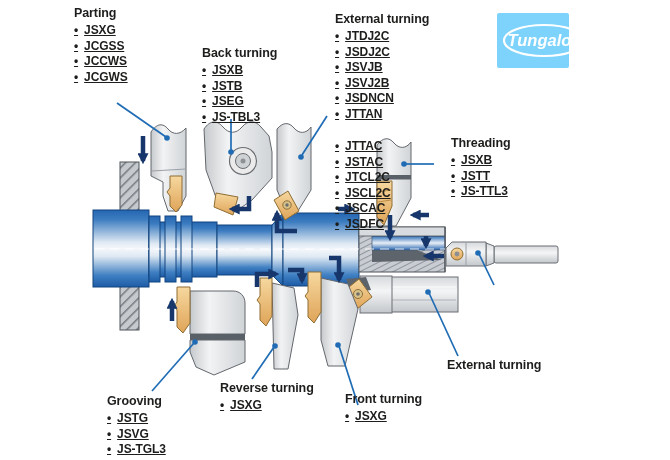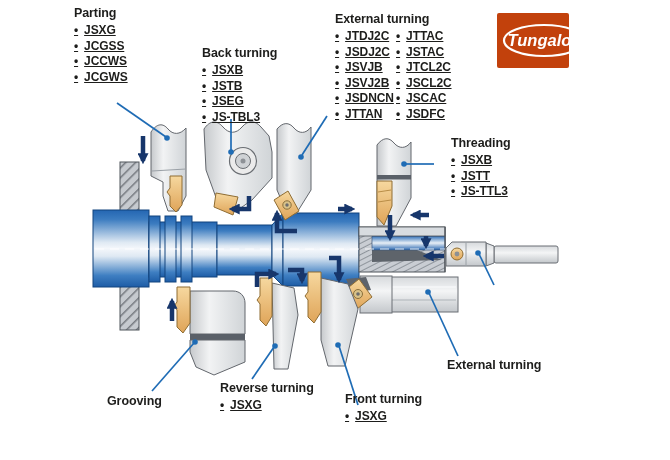--- a/index.html
+++ b/index.html
@@ -5,24 +5,24 @@
   html,body{margin:0;padding:0;background:#ffffff;}
   #stage{position:relative;width:670px;height:460px;background:#ffffff;overflow:hidden;
          font-family:"Liberation Sans",sans-serif;}
   #diagram{position:absolute;left:0;top:0;z-index:1;}
   .lbl{position:absolute;z-index:2;color:#1d1d1b;white-space:nowrap;
        font:700 12px/14px "Liberation Sans",sans-serif;letter-spacing:-0.1px;}
   .lbl .t{font-size:12.5px;}
   .lbl ul{list-style:none;margin:3px 0 0 0;padding:0;text-decoration:underline;}
   .lbl li{line-height:15.5px;}
   .lbl li::before{content:"\2022";margin-right:6px;}
-  .cols{display:flex;gap:0;}
+  .cols{display:flex;gap:14px;flex-direction:column;}
   .cols ul:first-child{min-width:61px;}
   #logo{position:absolute;left:497px;top:13px;width:72px;height:55px;z-index:2;
-        background:#c2410c;border-radius:2px;}
+        background:#7dd3fc;border-radius:2px;}
 </style>
 </head>
 <body>
 
 <div id="stage">
 
 <svg id="diagram" width="670" height="460" viewBox="0 0 670 460">
   <defs>
     <linearGradient id="gBlue" x1="0" y1="0" x2="0" y2="1">
       <stop offset="0" stop-color="#2466b2"></stop>
@@ -254,20 +254,25 @@
   </ul>
 </div>
 
 
 <div class="lbl" style="left:447px;top:358px">
   <div class="t">External turning</div>
 </div>
 
 <div class="lbl" style="left:107px;top:394px">
   <div class="t">Grooving</div>
+  <ul>
+    <li>JSTG</li>
+    <li>JSVG</li>
+    <li>JS-TGL3</li>
+  </ul>
 </div>
 
 <div class="lbl" style="left:220px;top:381px">
   <div class="t">Reverse turning</div>
   <ul>
     <li>JSXG</li>
   </ul>
 </div>
 
 <div class="lbl" style="left:345px;top:392px">

